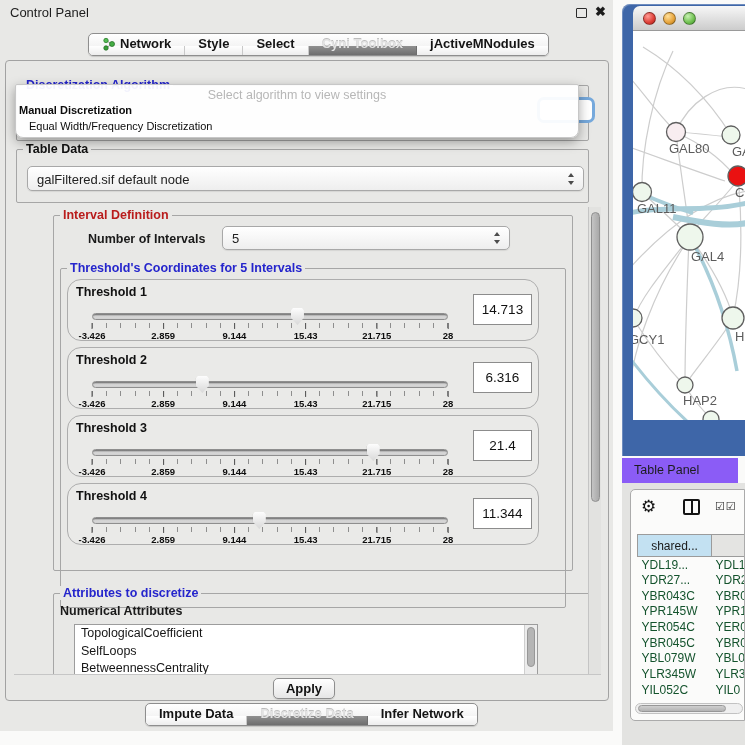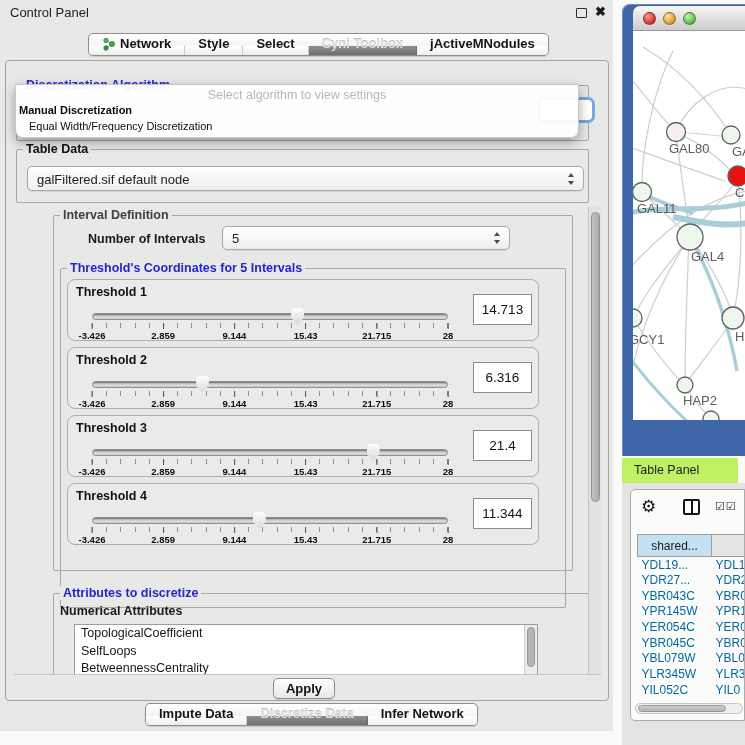--- a/index.html
+++ b/index.html
@@ -23,21 +23,21 @@
   .seg:last-child { border-right:none; }
   .seg.selected { background:linear-gradient(#909090,#6e6e6e); color:#e3e3e3; border-right-color:#6e6e6e;
                   text-shadow:0 -1px 0 rgba(0,0,0,.25); }
 
   .main-panel { left:5px; top:60px; width:604px; height:641px; background:#e8e8e6;
                 border:1px solid #a2a2a2; border-radius:4px; }
 
   .group { position:absolute; border:1px solid #a6a6a6; border-radius:2px; }
   .group-label { position:absolute; top:-8px; left:6px; padding:0 3px; background:#e8e8e6;
                  font-size:12.5px; font-weight:bold; white-space:nowrap;text-align:right; }
-  .gl-blue { color:#2525cc; } .gl-green { color:#404040; } .gl-plain { color:#111; }
+  .gl-blue { color:#2525cc; } .gl-green { color:#b91c1c; } .gl-plain { color:#111; }
 
   .combo { position:absolute; border:1px solid #a8a8a8; border-radius:5px;
            background:linear-gradient(#ffffff,#eeeeee); box-shadow:inset 0 1px 0 #fff,0 1px 1px rgba(0,0,0,.08);
            font-size:13px; color:#222; }
   .combo .val { position:absolute; left:9px; top:50%; transform:translateY(-50%); white-space:nowrap; }
   .stepper { position:absolute; right:7px; top:50%; transform:translateY(-50%); width:9px; height:12px; }
   .stepper::before, .stepper::after { content:""; position:absolute; left:1px; border-left:3.5px solid transparent;
            border-right:3.5px solid transparent; }
   .stepper::before { top:0; border-bottom:4.5px solid #4c4c4c; }
   .stepper::after { bottom:0; border-top:4.5px solid #4c4c4c; }
@@ -53,21 +53,21 @@
   .popup-hint { position:absolute; left:0; right:0; top:3px; text-align:center; font-size:12.5px; color:#b7b7b7; }
   .popup-opt { position:absolute; left:3px; font-size:11px; color:#0c0c0c; white-space:nowrap; }
 
   
   .viewport { left:8px; top:146px; width:587px; height:468px; border-bottom:1px solid #c6c6c6; overflow:hidden; }
   .vscroll { position:absolute; right:0; top:0; width:13px; height:100%; background:#e2e2e0; border-left:1px solid #c4c4c4; }
   .vthumb { position:absolute; left:1.5px; width:9px; border-radius:5px;
             background:linear-gradient(90deg,#c4c4c4,#a9a9a9); border:1px solid #8f8f8f; }
 
   .thr-panel { position:absolute; left:6px; width:472px; height:62px; background:#eaeae8;
-               border:1px solid #adadad; border-radius:8px; }
+               border:1px solid #adadad; border-radius:14px; }
   .thr-label { position:absolute; left:8px; top:5px; font-size:12.5px; font-weight:bold; color:#111; }
   .slider { position:absolute; left:24px; top:27px; width:356px; height:34px; }
   .track { position:absolute; left:0; top:6px; width:356px; height:7px; border-radius:4px;
            background:linear-gradient(#9d9d9d,#d8d8d8 55%,#cfcfcf); border:1px solid #8e8e8e;
            box-shadow:inset 0 1px 1px rgba(0,0,0,.25); }
   .thumb { position:absolute; top:1px; width:13px; height:17px; background:linear-gradient(#fdfdfd,#d8d8d8);
            clip-path:polygon(15% 0,85% 0,100% 15%,100% 58%,50% 100%,0 58%,0 15%);
            filter:drop-shadow(0 0 1px #777); }
   .minor-ticks { position:absolute; left:0; top:16px; width:357px; height:5px;
            background:repeating-linear-gradient(to right,#6f6f6f 0 1px,transparent 1px 14.2px); opacity:.75; }
@@ -93,34 +93,34 @@
                   background:linear-gradient(#f7f7f7,#cccccc); border-radius:7px 0 0 0;
                   border-bottom:1px solid #9a9a9a; }
   .light { position:absolute; top:6px; width:13px; height:13px; border-radius:50%; border:1px solid rgba(0,0,0,.35); }
   .light-red { left:10px; background:radial-gradient(circle at 35% 30%, #ff9a94, #dd3e36 60%, #a41f19); }
   .light-yellow { left:30px; background:radial-gradient(circle at 35% 30%, #ffe09a, #e6a33b 60%, #aa7416); }
   .light-green { left:50px; background:radial-gradient(circle at 35% 30%, #c7f0b2, #6fc050 60%, #3f8f2a); }
   .net-canvas { position:absolute; left:11px; top:27px; width:112px; height:389px; background:#fff; overflow:hidden; }
   .net-canvas svg text { font-family:"Liberation Sans",sans-serif; font-size:13px; fill:#5c5c5c; }
 
   
-  .tp-titlebar { left:622px; top:458px; width:116px; height:25px; background:#bef264; }
+  .tp-titlebar { left:622px; top:458px; width:116px; height:25px; background:#8b5cf6; }
   .tp-title { left:12px; top:5px; font-size:12.5px; color:#1d1d1d; }
   .tp-body { left:622px; top:483px; width:123px; height:262px; background:#e3e3e1; }
   .tp-card { position:absolute; left:8px; top:6px; width:115px; height:232px; background:#fbfbfa;
              border:1px solid #ababab; border-radius:5px 0 0 5px; overflow:hidden; }
   .gear-icon { position:absolute; left:10px; top:6px; font-size:17px; color:#141414; }
   .cols-icon { position:absolute; left:52px; top:9px; width:17px; height:16px; border:2px solid #141414; border-radius:2px; }
   .cols-icon::before { content:""; position:absolute; left:5.5px; top:0; width:2px; height:12px; background:#141414; }
   .checks-icon { position:absolute; left:84px; top:10px; font-size:11px; letter-spacing:1px; color:#222; }
   .tbl { position:absolute; left:6px; top:44px; width:140px; font-size:12px; border-collapse:collapse; table-layout:fixed; }
   .tbl th { height:22px; font-weight:normal; border:1px solid #9b9b9b; }
   .th-shared { width:74px; background:#c3e1f2; text-align:center; }
   .th-name { width:66px; background:#e4e4e2; text-align:right; padding-right:2px; }
-  .tbl td { height:15.7px; padding:0 0 0 4px; color:#0369a1; white-space:nowrap; overflow:hidden; }
+  .tbl td { height:15.7px; padding:0 0 0 4px; color:#14532d; white-space:nowrap; overflow:hidden; }
   .hscroll { position:absolute; left:4px; top:213px; width:108px; height:11px; background:#efefef;
              border:1px solid #c2c2c2; border-radius:6px; }
   .hthumb { position:absolute; left:2px; top:1px; width:88px; height:7px; border-radius:4px;
             background:linear-gradient(#cfcfcf,#b3b3b3); border:1px solid #979797; }
 
   .net-tab-icon { display:inline-block; width:13px; height:14px; }
 </style>
 </head>
 <body>
 

